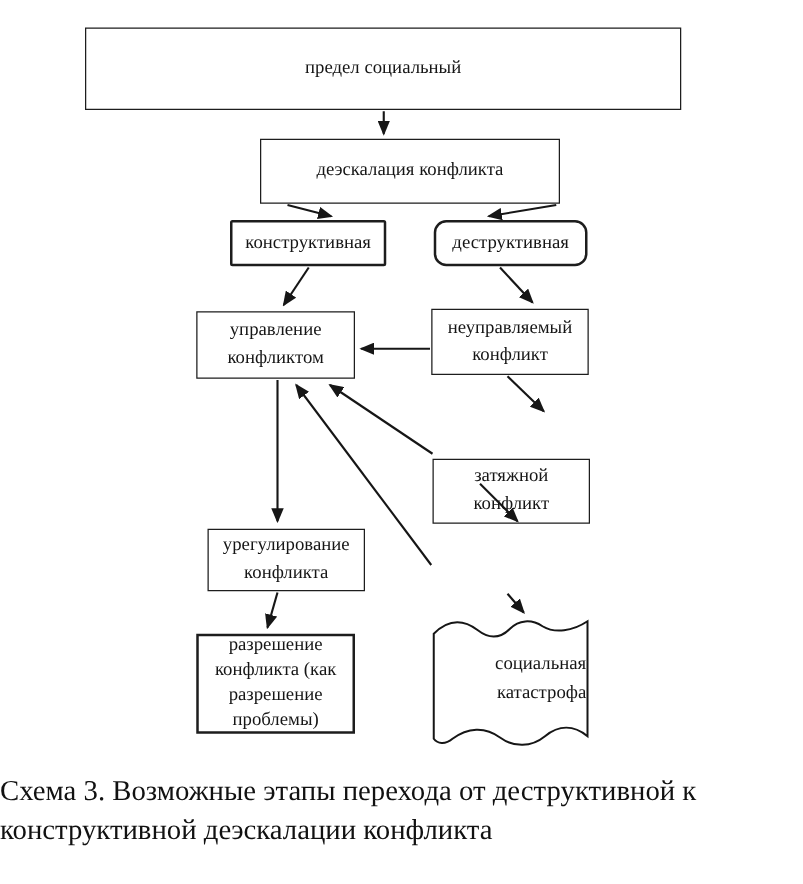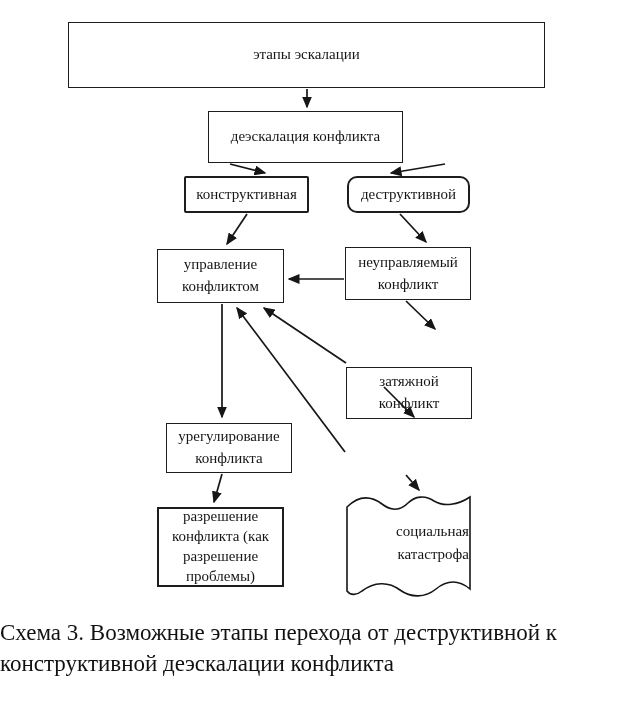--- a/index.html
+++ b/index.html
@@ -20,21 +20,21 @@
     display: flex;
     align-items: center;
     justify-content: center;
     text-align: center;
     font-size: 15px;
     line-height: 1.45;
     padding: 2px 4px;
     z-index: 1;
   }
   .n-limit        { left: 68px;  top: 22px;  width: 477px; height: 66px; }
-  .n-deescalation { left: 208px; top: 111px; width: 195px; height: 52px; font-family: Liberation Serif, serif; }
+  .n-deescalation { left: 208px; top: 111px; width: 240px; height: 52px; font-family: Liberation Serif, serif; }
   .n-constructive { left: 184px; top: 176px; width: 125px; height: 37px;
                     border-radius: 2px; border-width: 2px; }
   .n-destructive  { left: 347px; top: 176px; width: 123px; height: 37px;
                     border-radius: 10px; border-width: 2px; }
   .n-management   { left: 157px; top: 249px; width: 127px; height: 54px; }
   .n-unmanaged    { left: 345px; top: 247px; width: 126px; height: 53px; }
   .n-protracted   { left: 346px; top: 334px; width: 126px; height: 52px; margin-top: 33px; }
   .n-settlement   { left: 166px; top: 423px; width: 126px; height: 50px; }
   .n-crisis       { left: 345px; top: 423px; width: 124px; height: 51px; }
   .n-resolution   { left: 157px; top: 507px; width: 127px; height: 80px;
@@ -62,27 +62,27 @@
     line-height: 31px;
     color: #111111;
     z-index: 1;
   }
 </style>
 </head>
 <body>
 
 <div class="canvas">
 
-  <div class="node n-limit">этапы эскалации</div>
+  <div class="node n-limit">предел социальный</div>
 
   <div class="node n-deescalation">деэскалация конфликта</div>
 
   <div class="node n-constructive">конструктивная</div>
 
-  <div class="node n-destructive">деструктивной</div>
+  <div class="node n-destructive">деструктивная</div>
 
   <div class="node n-management">управление конфликтом</div>
 
   <div class="node n-unmanaged">неуправляемый конфликт</div>
 
   <div class="node n-protracted">затяжной конфликт</div>
 
   <div class="node n-settlement">урегулирование конфликта</div>
 
 

